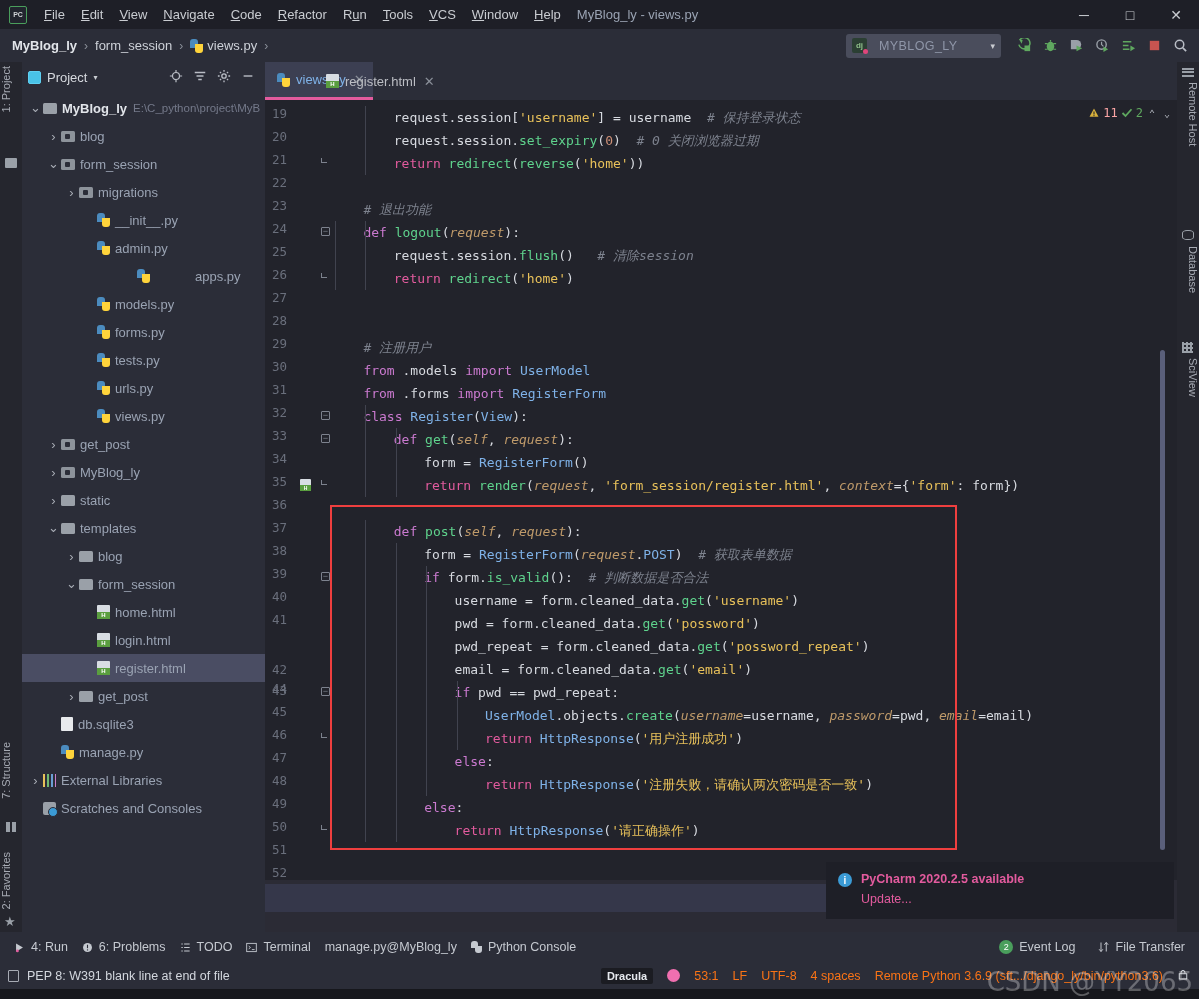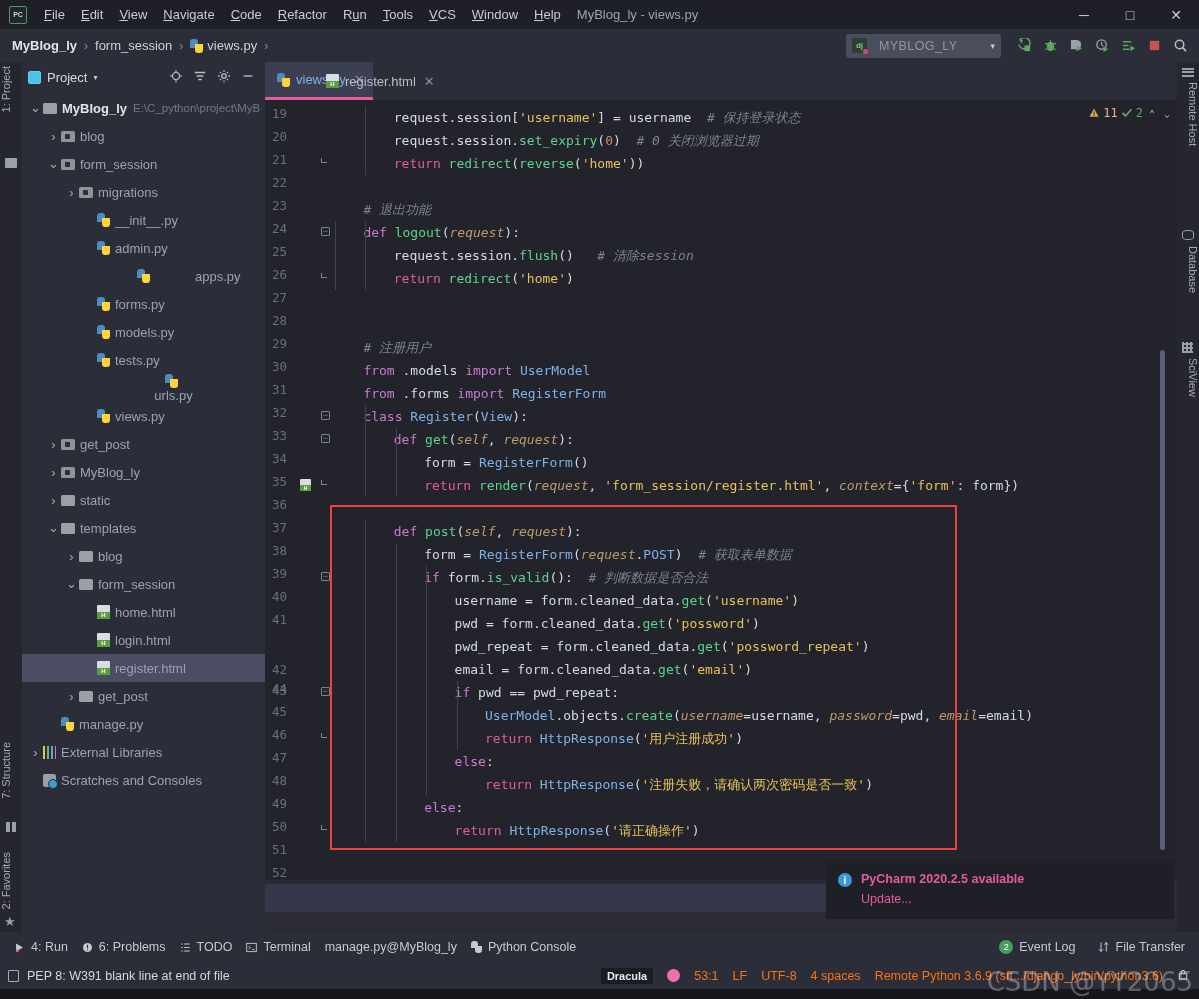--- a/index.html
+++ b/index.html
@@ -457,33 +457,33 @@
         <span class="tlabel">admin.py</span>
       </div>
       <div class="trow" style="padding-left: 60px; gap: 40px;">
         <span class="tw"></span>
         <span class="py-ico fileico"></span>
         <span class="tlabel">apps.py</span>
       </div>
       <div class="trow" style="padding-left: 60px;">
         <span class="tw"></span>
         <span class="py-ico fileico"></span>
+        <span class="tlabel">models.py</span>
+      </div>
+      <div class="trow" style="padding-left: 60px;">
+        <span class="tw"></span>
+        <span class="py-ico fileico"></span>
         <span class="tlabel">forms.py</span>
       </div>
       <div class="trow" style="padding-left: 60px;">
         <span class="tw"></span>
         <span class="py-ico fileico"></span>
-        <span class="tlabel">models.py</span>
-      </div>
-      <div class="trow" style="padding-left: 60px;">
-        <span class="tw"></span>
-        <span class="py-ico fileico"></span>
         <span class="tlabel">tests.py</span>
       </div>
-      <div class="trow" style="padding-left: 60px; flex-direction: column;">
+      <div class="trow" style="padding-left: 60px;">
         <span class="tw"></span>
         <span class="py-ico fileico"></span>
         <span class="tlabel">urls.py</span>
       </div>
       <div class="trow" style="padding-left: 60px;">
         <span class="tw"></span>
         <span class="py-ico fileico"></span>
         <span class="tlabel">views.py</span>
       </div>
       <div class="trow" style="padding-left: 24px;">
@@ -528,20 +528,25 @@
       </div>
       <div class="trow sel" style="padding-left: 60px;">
         <span class="tw"></span>
         <span class="html-ico fileico"></span>
         <span class="tlabel">register.html</span>
       </div>
       <div class="trow" style="padding-left: 42px;">
         <span class="tw" style="font-size: 13px;">›</span>
         <span class="folder"></span>
         <span class="tlabel">get_post</span>
+      </div>
+      <div class="trow" style="padding-left: 24px;">
+        <span class="tw"></span>
+        <span class="doc-ico"></span>
+        <span class="tlabel">db.sqlite3</span>
       </div>
       <div class="trow" style="padding-left: 24px;">
         <span class="tw"></span>
         <span class="py-ico fileico"></span>
         <span class="tlabel">manage.py</span>
       </div>
       <div class="trow" style="padding-left: 6px;">
         <span class="tw" style="font-size: 13px;">›</span>
         <span class="lib-ico"></span>
         <span class="tlabel">External Libraries</span>

